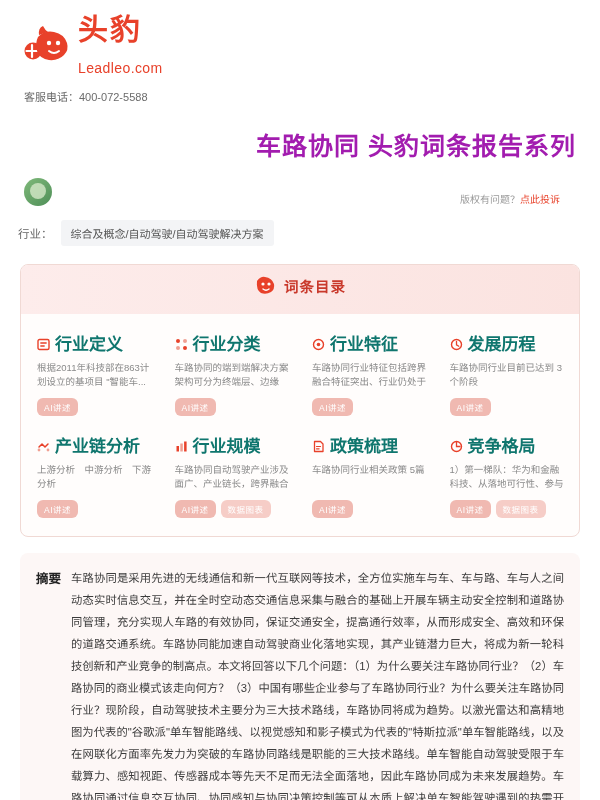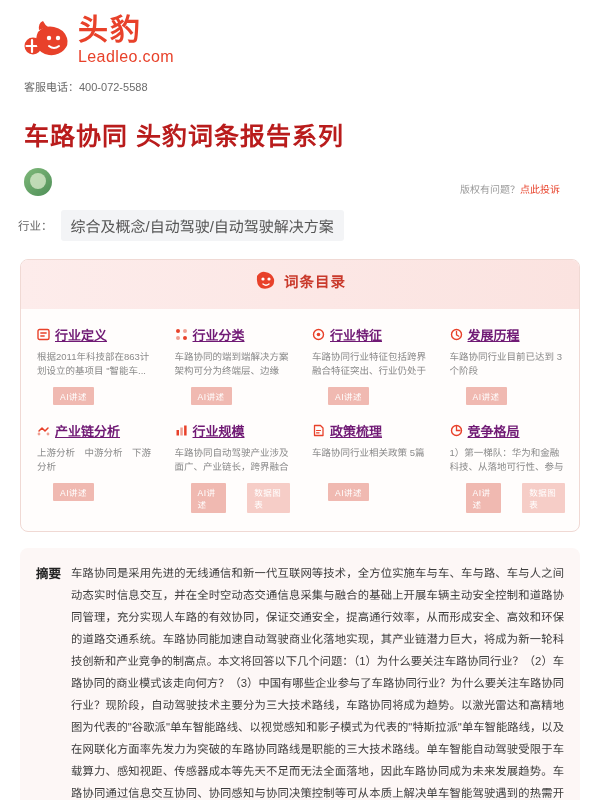--- a/index.html
+++ b/index.html
@@ -12,57 +12,57 @@
   }
   .page { width: 600px; height: 800px; position: relative; background:#fff; }
 
   
   .header { padding: 14px 24px 6px 24px; }
   .logo-row { display: flex; align-items: center; gap: 8px; }
   .logo-mark { width: 46px; height: 44px; position: relative; }
   .logo-mark svg { display:block; }
   .logo-text { display:flex; flex-direction:column; justify-content:center; }
   .logo-cn { font-size: 30px; font-weight: bold; color: #e8412a; letter-spacing: 2px; line-height: 1.05; }
-  .logo-en { font-size: 16px; color: #e8412a; letter-spacing: .4px; margin-top: 2px; }
+  .logo-en { font-size: 14px; color: #e8412a; letter-spacing: .4px; margin-top: 14px; }
   .service-line { margin-top: 12px; font-size: 11px; color: #6b6b6b; }
 
   
   .title-wrap { padding: 16px 24px 0 24px; }
-  .doc-title { font-size: 25px; font-weight: bold; color: #b91c1c; letter-spacing: 1px; }
+  .doc-title { font-size: 25px; font-weight: bold; color: #a21caf; letter-spacing: 1px; text-align: right; }
 
   
   .author-row { display:flex; align-items:center; padding: 16px 24px 0 24px; position: relative; }
   .avatar { width: 28px; height: 28px; border-radius: 50%; background: linear-gradient(140deg,#7fb97a,#4f8f58); position: relative; overflow: hidden; flex: 0 0 auto; }
   .avatar:after { content:""; position:absolute; left:6px; top:5px; width:16px; height:16px; border-radius:50%; background:#d6e8c9; opacity:.8;}
   .author-meta { margin-left: 8px; line-height: 1.35; }
   .author-name { font-size: 11.5px; color: #333; font-weight: bold; display:flex; align-items:center; gap:3px; }
   .verify-badge { display:inline-block; width:11px; height:11px; border-radius:50%; background:#e8412a; color:#fff; font-size:7px; line-height:11px; text-align:center; }
   .author-sub { font-size: 10px; color: #9a9a9a; margin-top: 3px; display:flex; align-items:center; gap:5px; }
   .warn-icon { display:inline-block; width:10px;height:10px;border-radius:50%;border:1px solid #b9b9b9; color:#b9b9b9; font-size:7px; line-height:9px; text-align:center;}
   .copyright { position:absolute; right: 40px; bottom: 0; font-size: 10px; color: #9a9a9a; }
   .copyright a { color: #e8412a; text-decoration: none; }
 
   
   .tag-row { display:flex; align-items:center; padding: 14px 24px 0 18px; gap: 8px; flex-wrap: wrap; }
   .tag-label { font-size: 11.5px; color: #666; flex: 0 0 auto; }
-  .chip { font-size: 15px; color: #555; background: #f3f4f6; border-radius: 3px; padding: 5px 10px; }
+  .chip { font-size: 11px; color: #555; background: #f3f4f6; border-radius: 3px; padding: 5px 10px; }
   .chip.kw { padding: 4px 12px; }
 
   
   .catalog { margin: 18px 20px 0 20px; border: 1px solid #f0d9d4; border-radius: 8px; background: #fffdfc; overflow: hidden; }
   .catalog-head { background: linear-gradient(90deg,#fdeceb,#fbe3e0); padding: 10px 0 18px 0; display:flex; align-items:center; justify-content:center; gap:8px; }
   .catalog-head .leo { width:22px;height:20px; }
   .catalog-title { font-size: 14.5px; font-weight: bold; color: #c9392b; letter-spacing: 1px; }
   .catalog-grid { display: grid; grid-template-columns: 1fr 1fr 1fr 1fr; padding: 6px 4px 12px 4px; }
   .cat-item { padding: 10px 10px 6px 12px; }
-  .cat-title { display:flex; align-items:center; gap:5px; font-size: 13px; font-weight: bold; color: #701a75; text-decoration: underline; }
+  .cat-title { display:flex; align-items:center; gap:5px; font-size: 17px; font-weight: bold; color: #0f766e; }
   .cat-ico { width: 13px; height: 13px; flex:0 0 auto; }
   .cat-desc { font-size: 9.5px; color: #8a8a8a; line-height: 1.55; margin-top: 6px; height: 30px; overflow: hidden; }
   .btn-row { margin-top: 7px; display:flex; gap: 5px; }
-  .mini-btn { font-size: 8.5px; color: #fff; background: #f0b9b1; border-radius: 1px; padding: 3px 7px; letter-spacing:.5px;margin-left:16px; }
+  .mini-btn { font-size: 8.5px; color: #fff; background: #f0b9b1; border-radius: 6px; padding: 3px 7px; letter-spacing:.5px; }
   .mini-btn.alt { background: #f6cdc7; }
 
   
   .abstract { margin: 16px 20px 0 20px; background: #fdf7f6; border-radius: 8px; padding: 14px 16px 16px 16px; display:flex; gap: 10px; }
   .abs-label { font-size: 12.5px; font-weight: bold; color: #222; flex: 0 0 auto; padding-top: 1px; }
   .abs-text { font-size: 11.3px; color: #3c3c3c; line-height: 1.95; text-align: justify; }
 </style>
 </head>
 <body>
 

